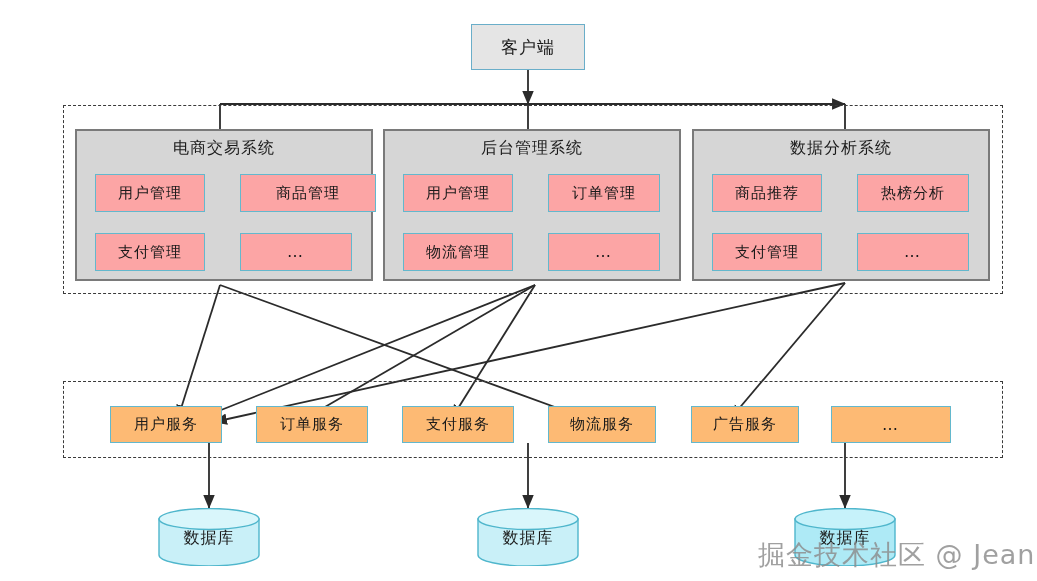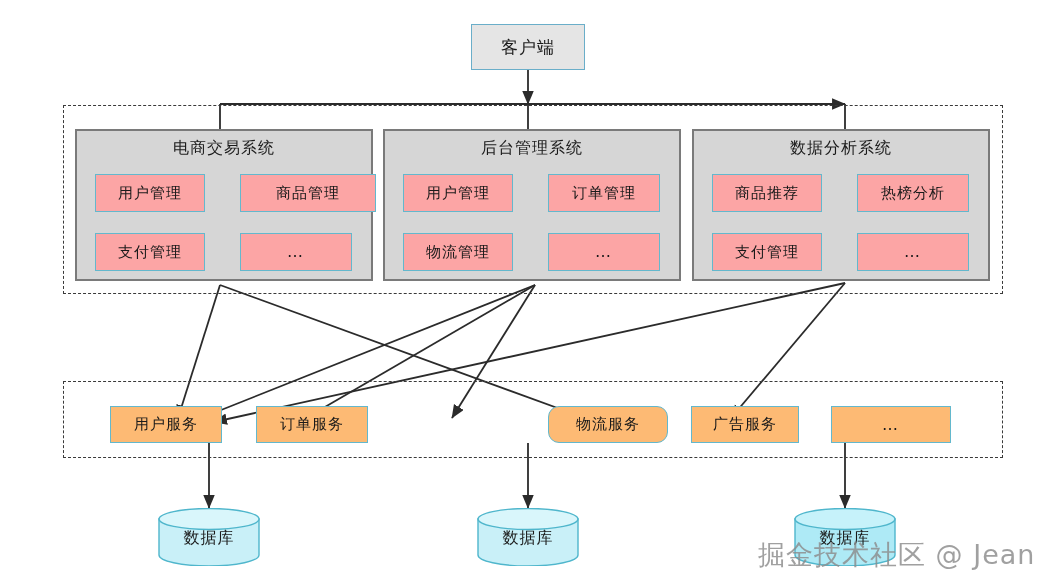--- a/index.html
+++ b/index.html
@@ -193,21 +193,24 @@
   </div>
 
   <div class="dashed-zone" style="left:63px; top:381px; width:940px; height:77px;"></div>
 
   <div class="node service-box" style="left:110px; top:406px; width:112px; height:37px;">
     <span>用户服务</span>
   </div>
   <div class="node service-box" style="left:256px; top:406px; width:112px; height:37px;">
     <span>订单服务</span>
   </div>
-  <div class="node service-box" style="left:548px; top:406px; width:120px; height:37px;border-radius:11px;">
+  <div class="node service-box" style="left:402px; top:406px; width:112px; height:37px;">
+    <span>支付服务</span>
+  </div>
+  <div class="node service-box" style="left:548px; top:406px; width:108px; height:37px;">
     <span>物流服务</span>
   </div>
   <div class="node service-box" style="left:691px; top:406px; width:108px; height:37px;">
     <span>广告服务</span>
   </div>
   <div class="node service-box ellipsis" style="left:831px; top:406px; width:120px; height:37px;">
     <span>…</span>
   </div>
 
   <div class="db" style="left:157px; top:508px; width:104px; height:58px;">

